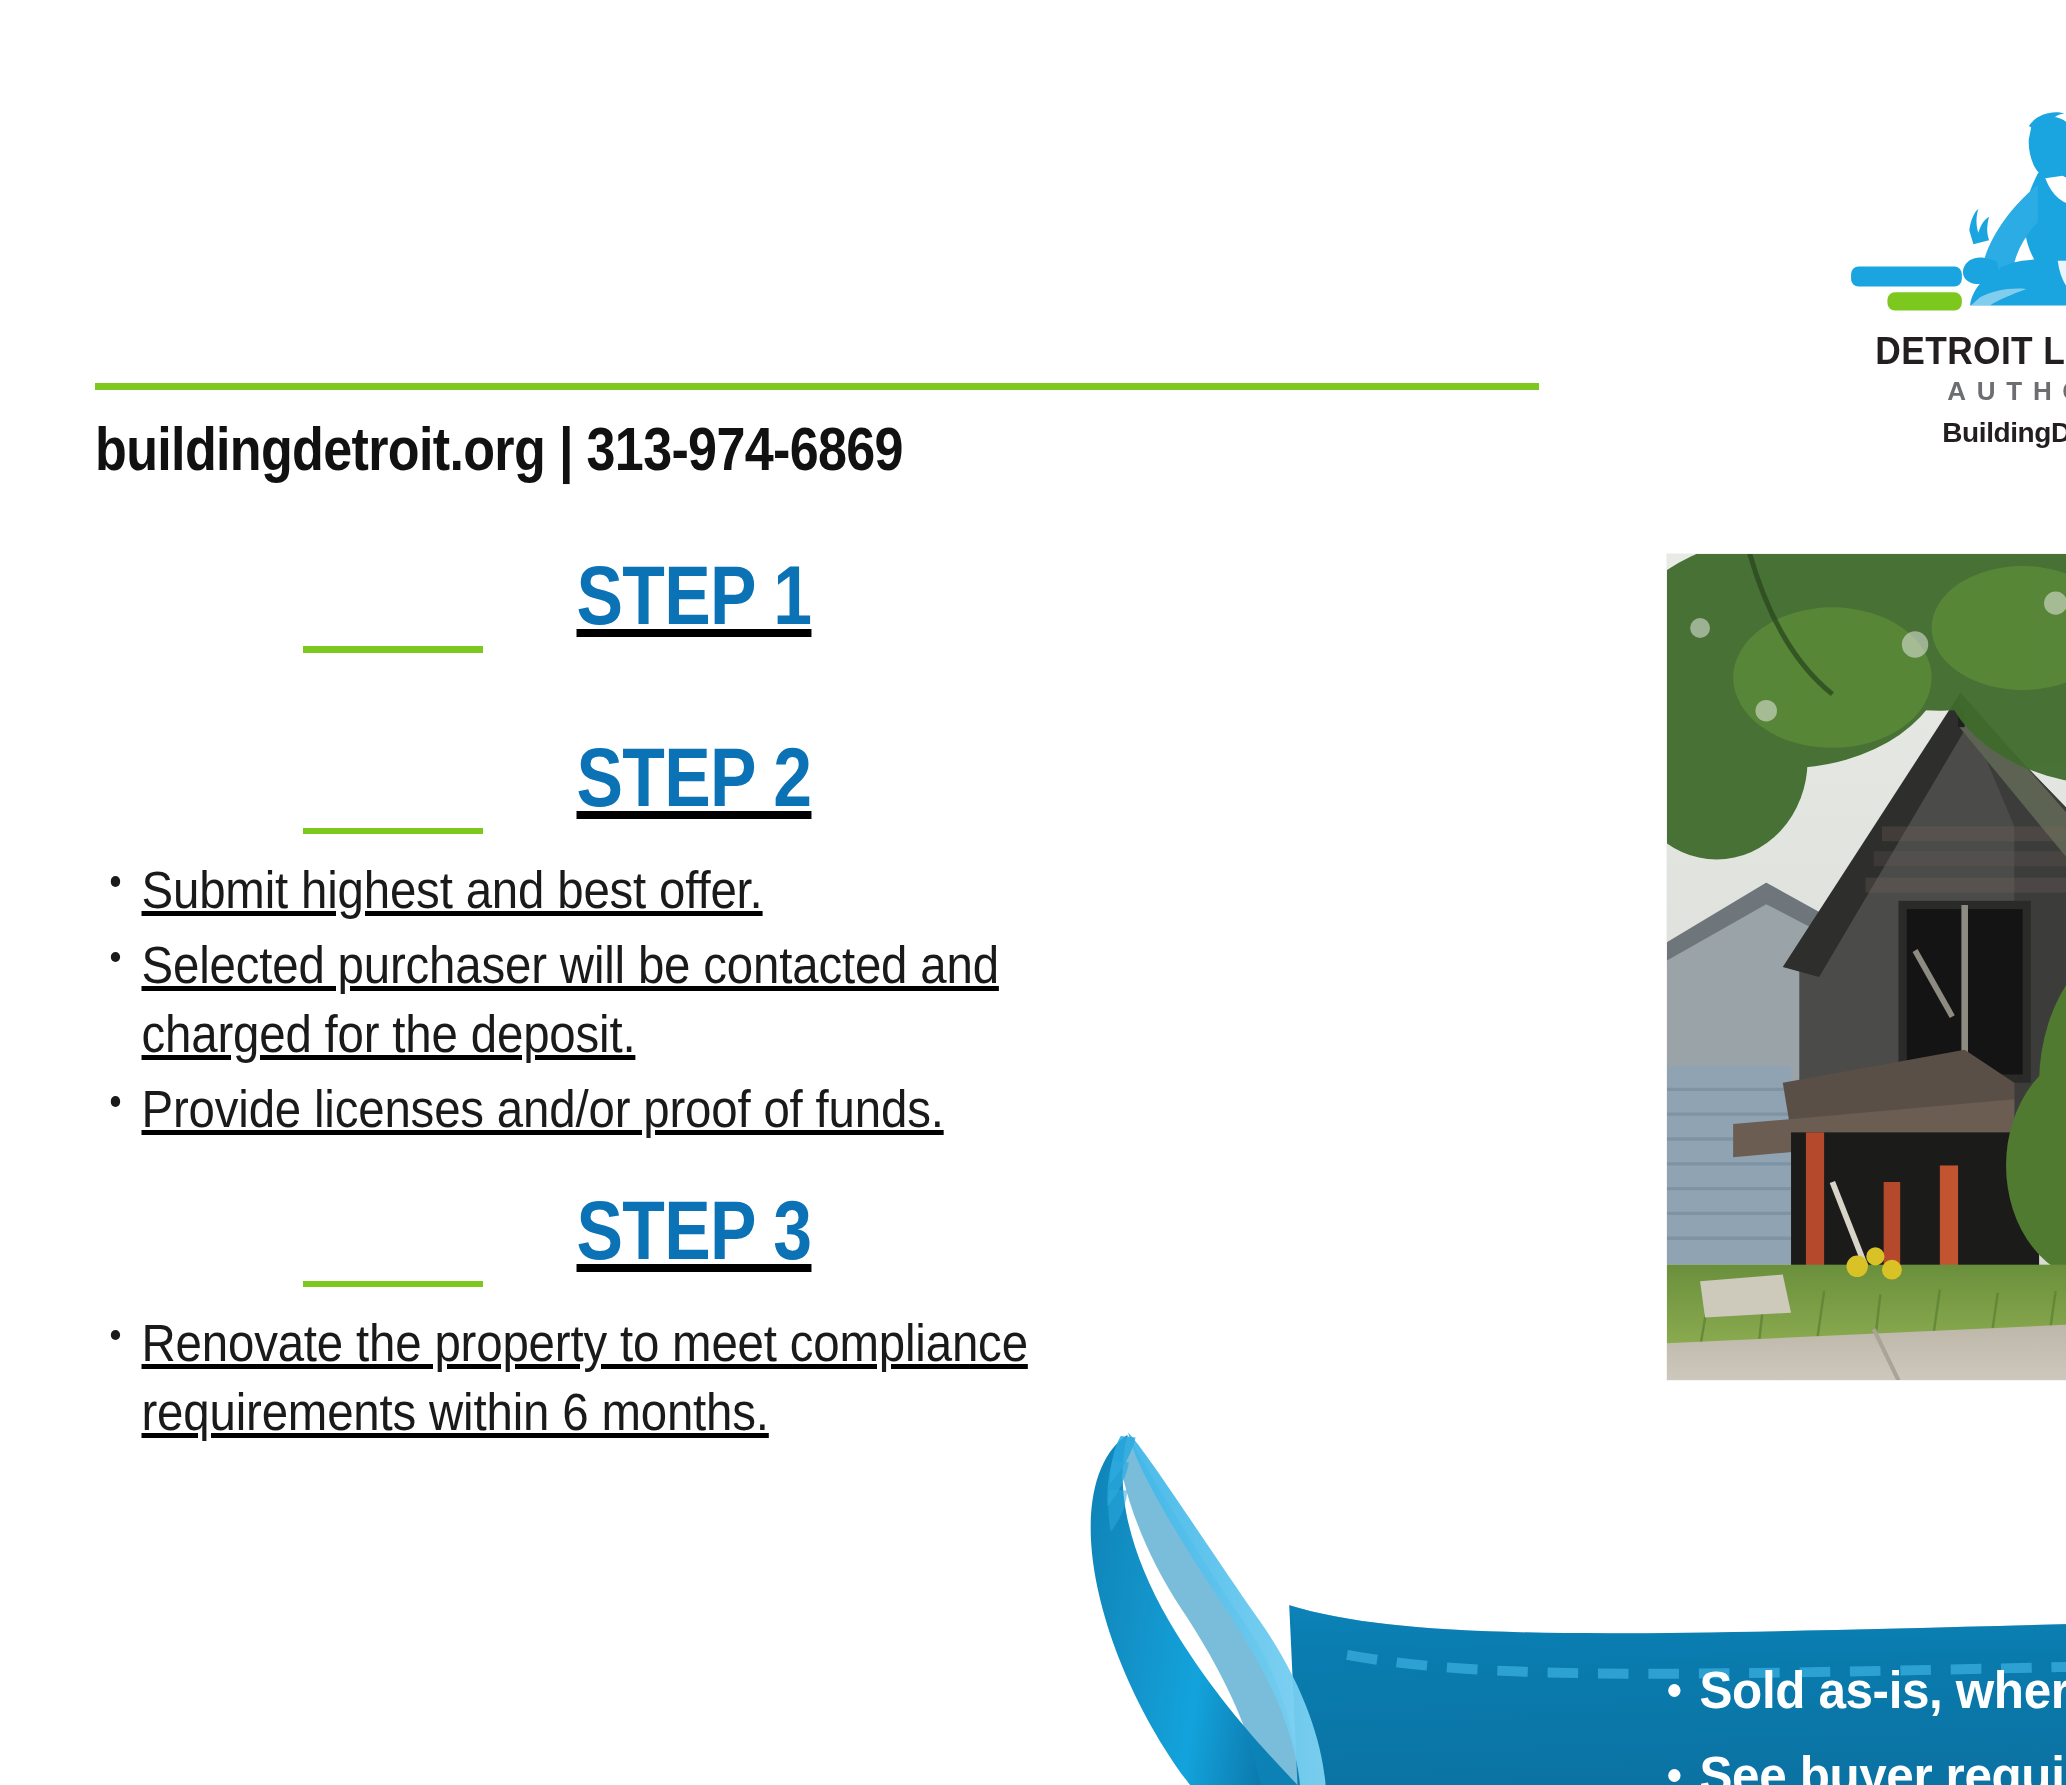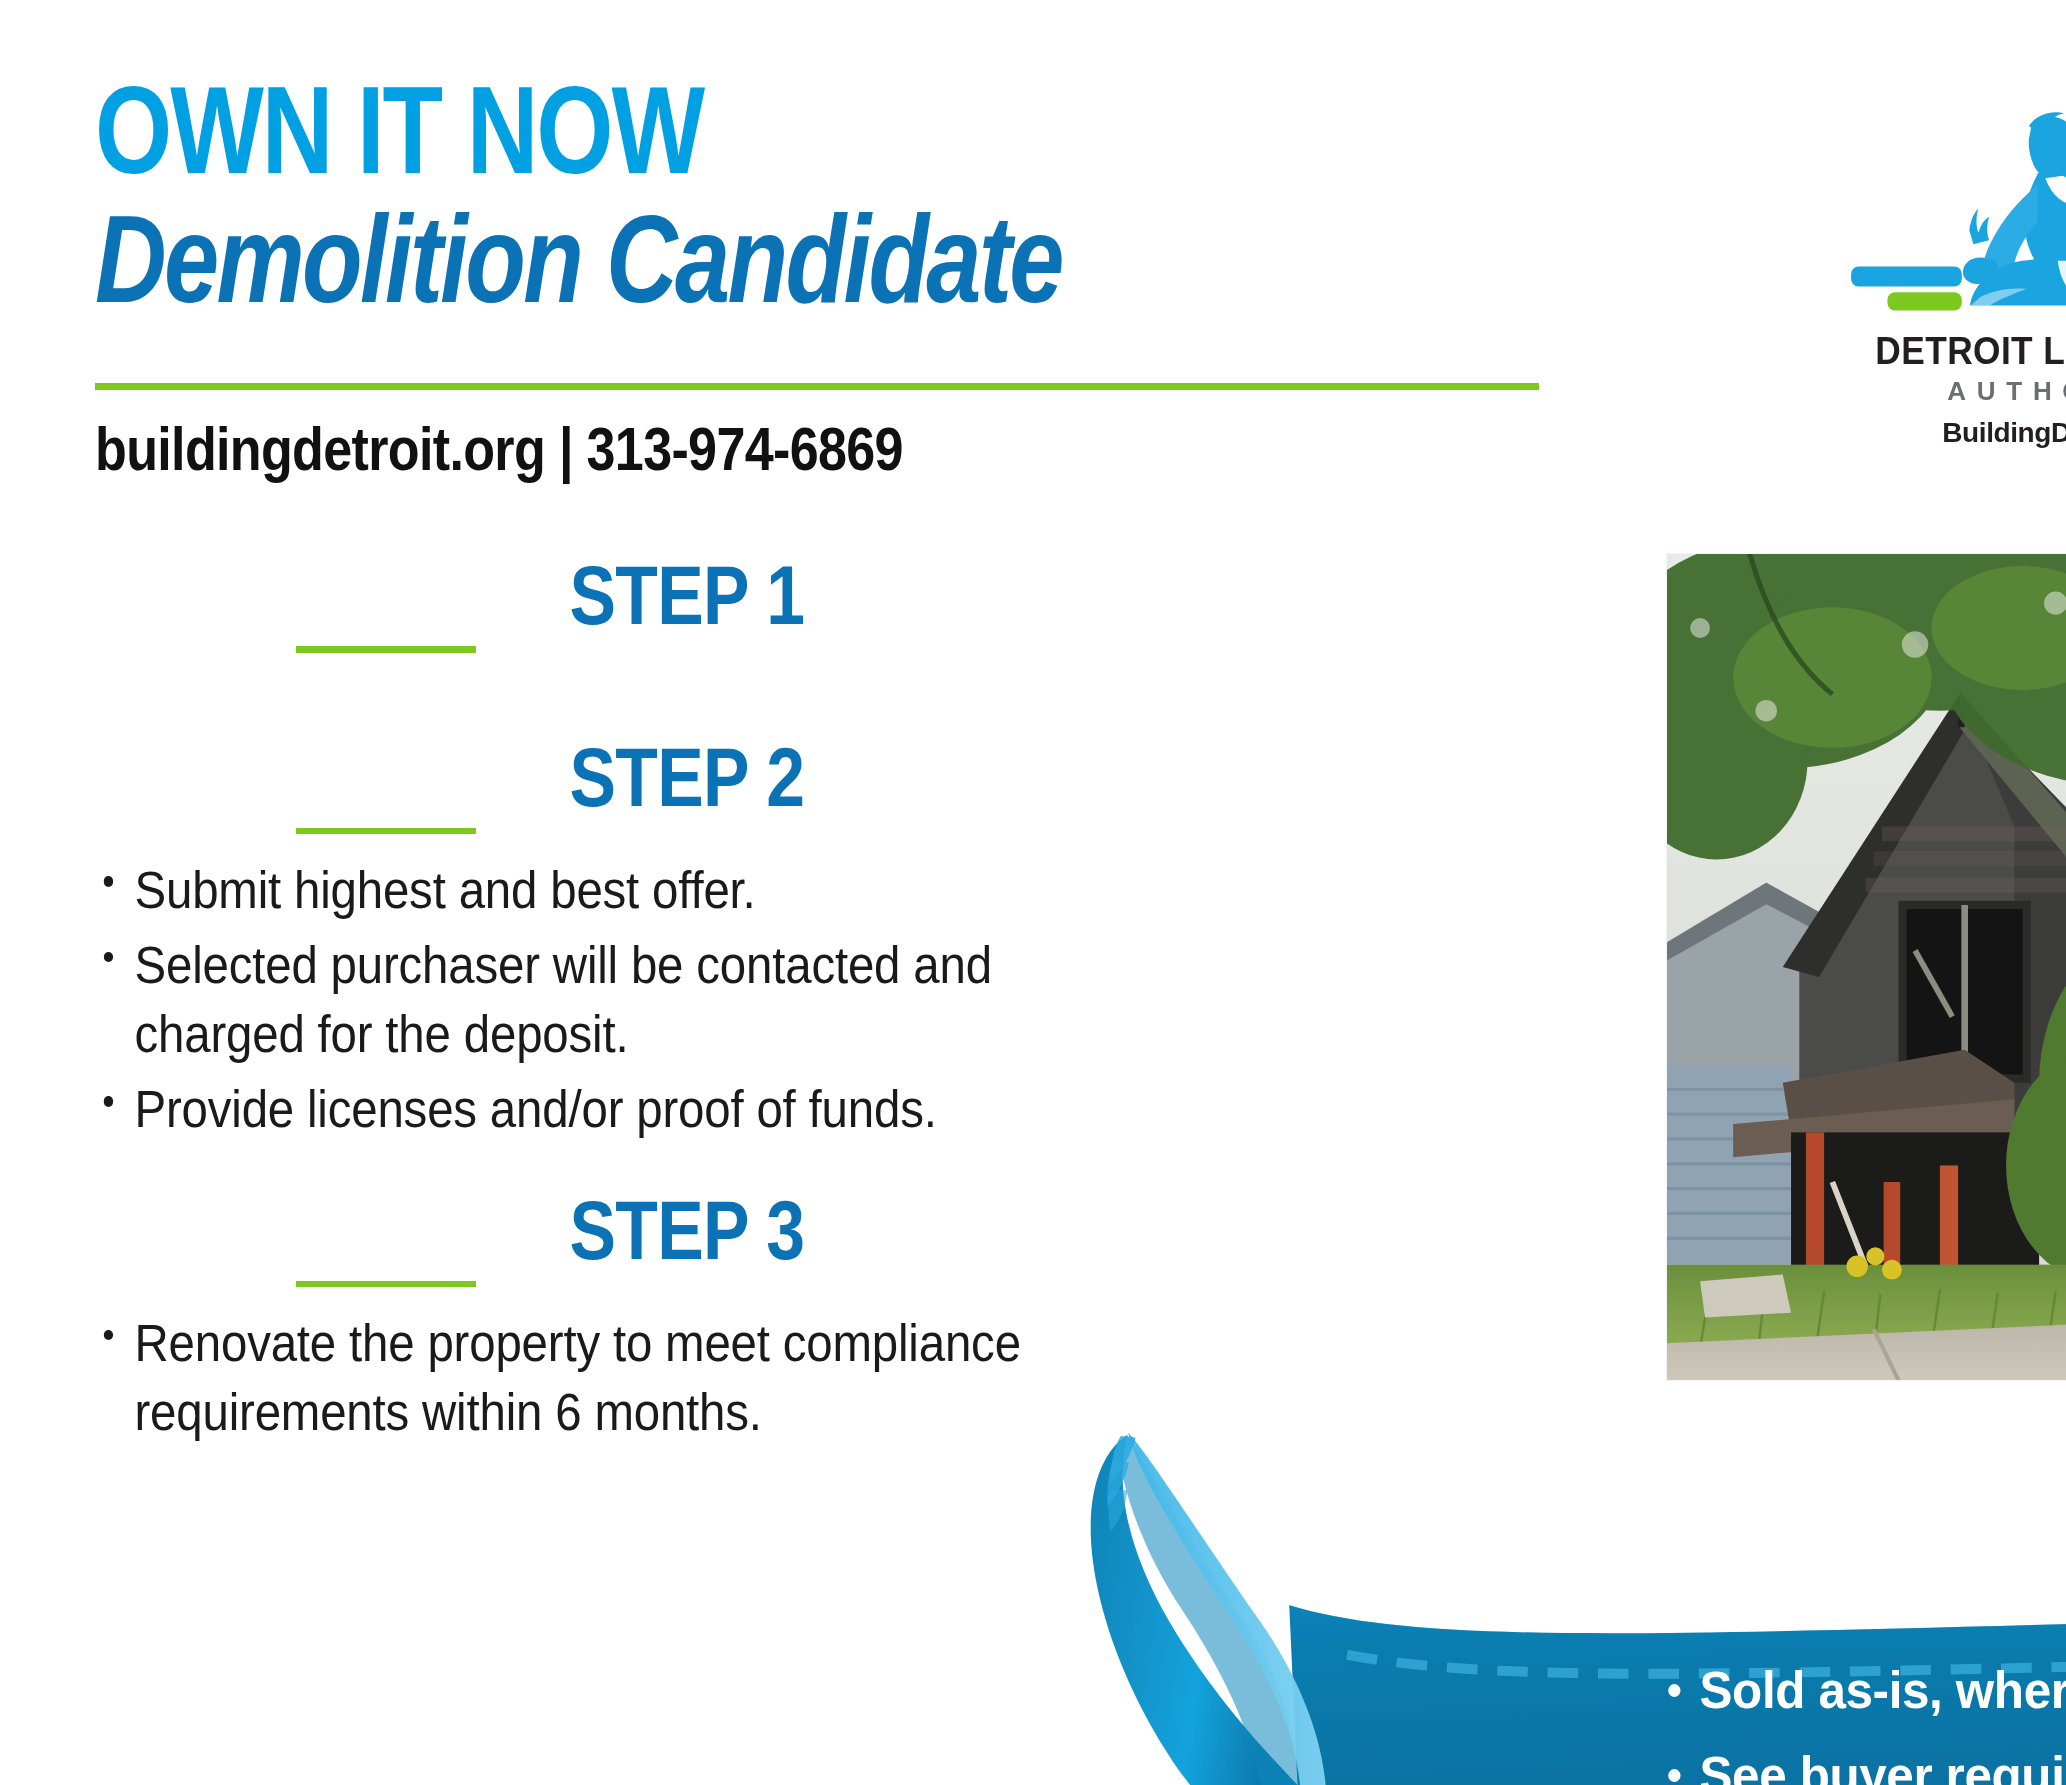--- a/index.html
+++ b/index.html
@@ -33,21 +33,21 @@
   .logo-name{position:absolute;left:0;top:256px;width:430px;text-align:center;
     font-size:38px;font-weight:700;letter-spacing:0.4px;color:#231F20;
     transform:scaleX(0.93);}
   .logo-sub{position:absolute;left:0;top:302px;width:430px;text-align:center;
     font-size:26px;font-weight:700;letter-spacing:10.7px;color:#6D6E71;
     text-indent:10.7px;}
   .logo-url{position:absolute;left:0;top:343px;width:430px;text-align:center;
     font-size:28px;font-weight:700;letter-spacing:-0.4px;color:#231F20;}
 
   
-  .steps{position:absolute;left:88px;top:554px;width:1471px;}
+  .steps{position:absolute;left:95px;top:554px;width:1471px;text-decoration:underline;}
   .step-block{position:relative;}
   .step-head{width:1198px;text-align:center;font-size:83px;font-weight:700;
     letter-spacing:-0.8px;color:#0B72B5;line-height:1.0;
     transform:scaleX(0.84);transform-origin:center center;white-space:nowrap;}
   .step-underline{width:180px;height:6.6px;background:#7DC81E;margin:9px auto 0 auto;
     position:relative;left:-438px;}
   .bullets{margin:21.5px 0 0 0;padding:0;list-style:none;}
   .bullets li{position:relative;padding-left:50px;
     font-size:51px;line-height:1.36;color:#1A1A1A;font-weight:400;
     letter-spacing:-0.2px;transform:scaleX(0.93);transform-origin:left center;}
@@ -70,24 +70,20 @@
     transform:scaleX(0.95);transform-origin:left center;white-space:nowrap;}
   .banner-list li + li{margin-top:33px;}
   .banner-list li .dot{position:absolute;left:15.7px;top:20px;width:13.2px;height:13.2px;
     border-radius:50%;background:#ffffff;}
 </style>
 </head>
 <body>
 
 <div class="flyer">
 
-  <div class="headline-block">
-    <div class="headline-1">OWN IT NOW</div>
-    <div class="headline-2">Demolition Candidate</div>
-  </div>
 
   <div class="title-rule"></div>
 
   <div class="contact-line">buildingdetroit.org | 313-974-6869</div>
 
   <div class="logo">
     <div class="logo-mark">
       <svg viewBox="0 0 1040 600" xmlns="http://www.w3.org/2000/svg">
 
         <g stroke="#1BA5E0" stroke-width="9" stroke-linecap="round">

